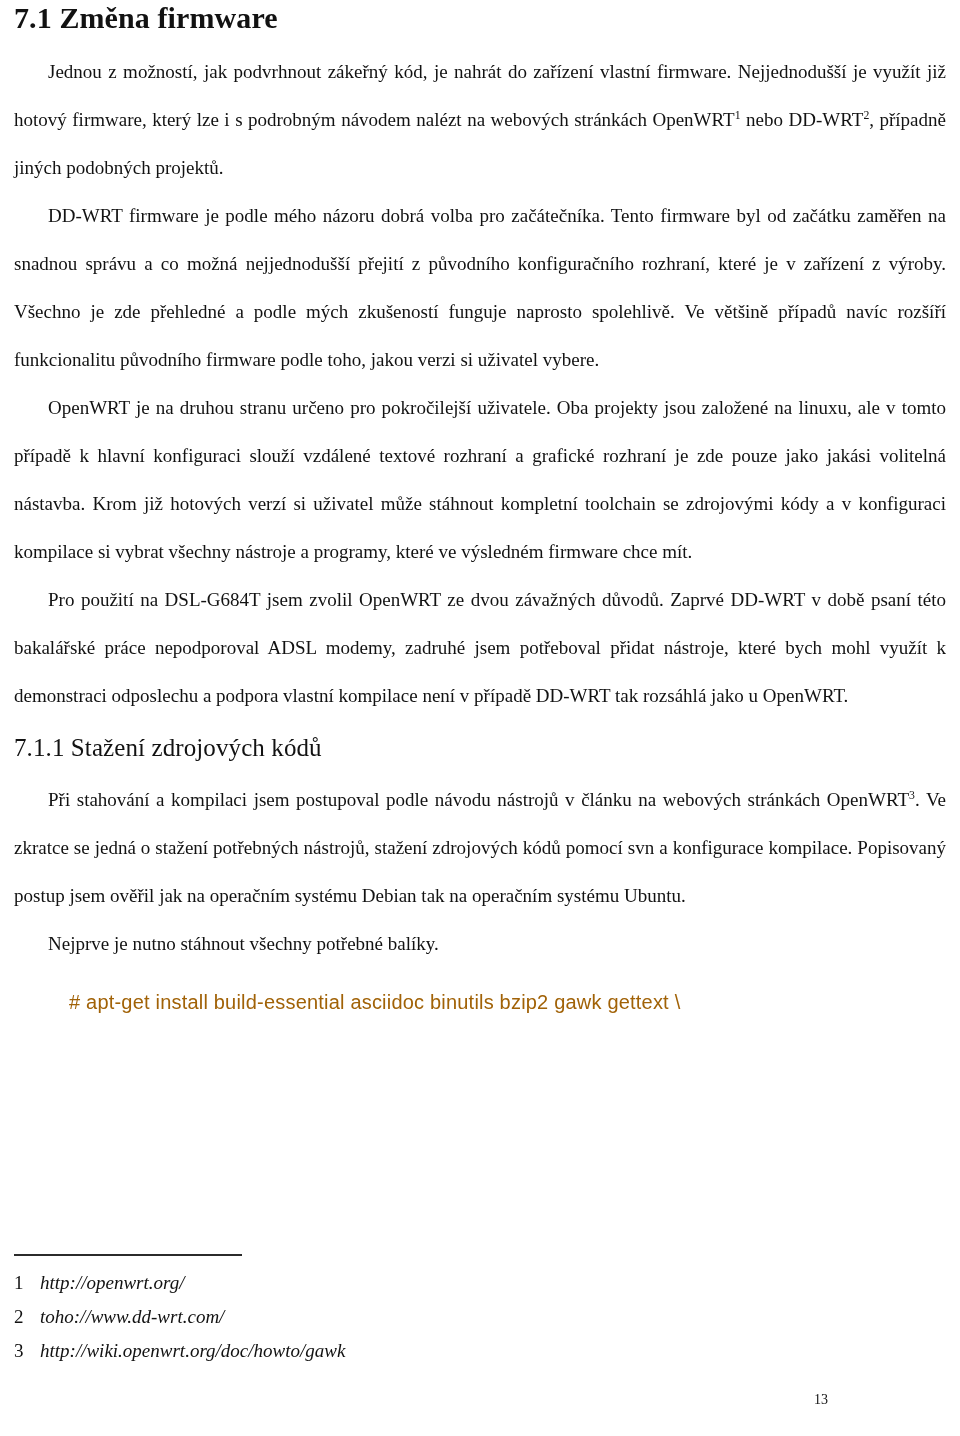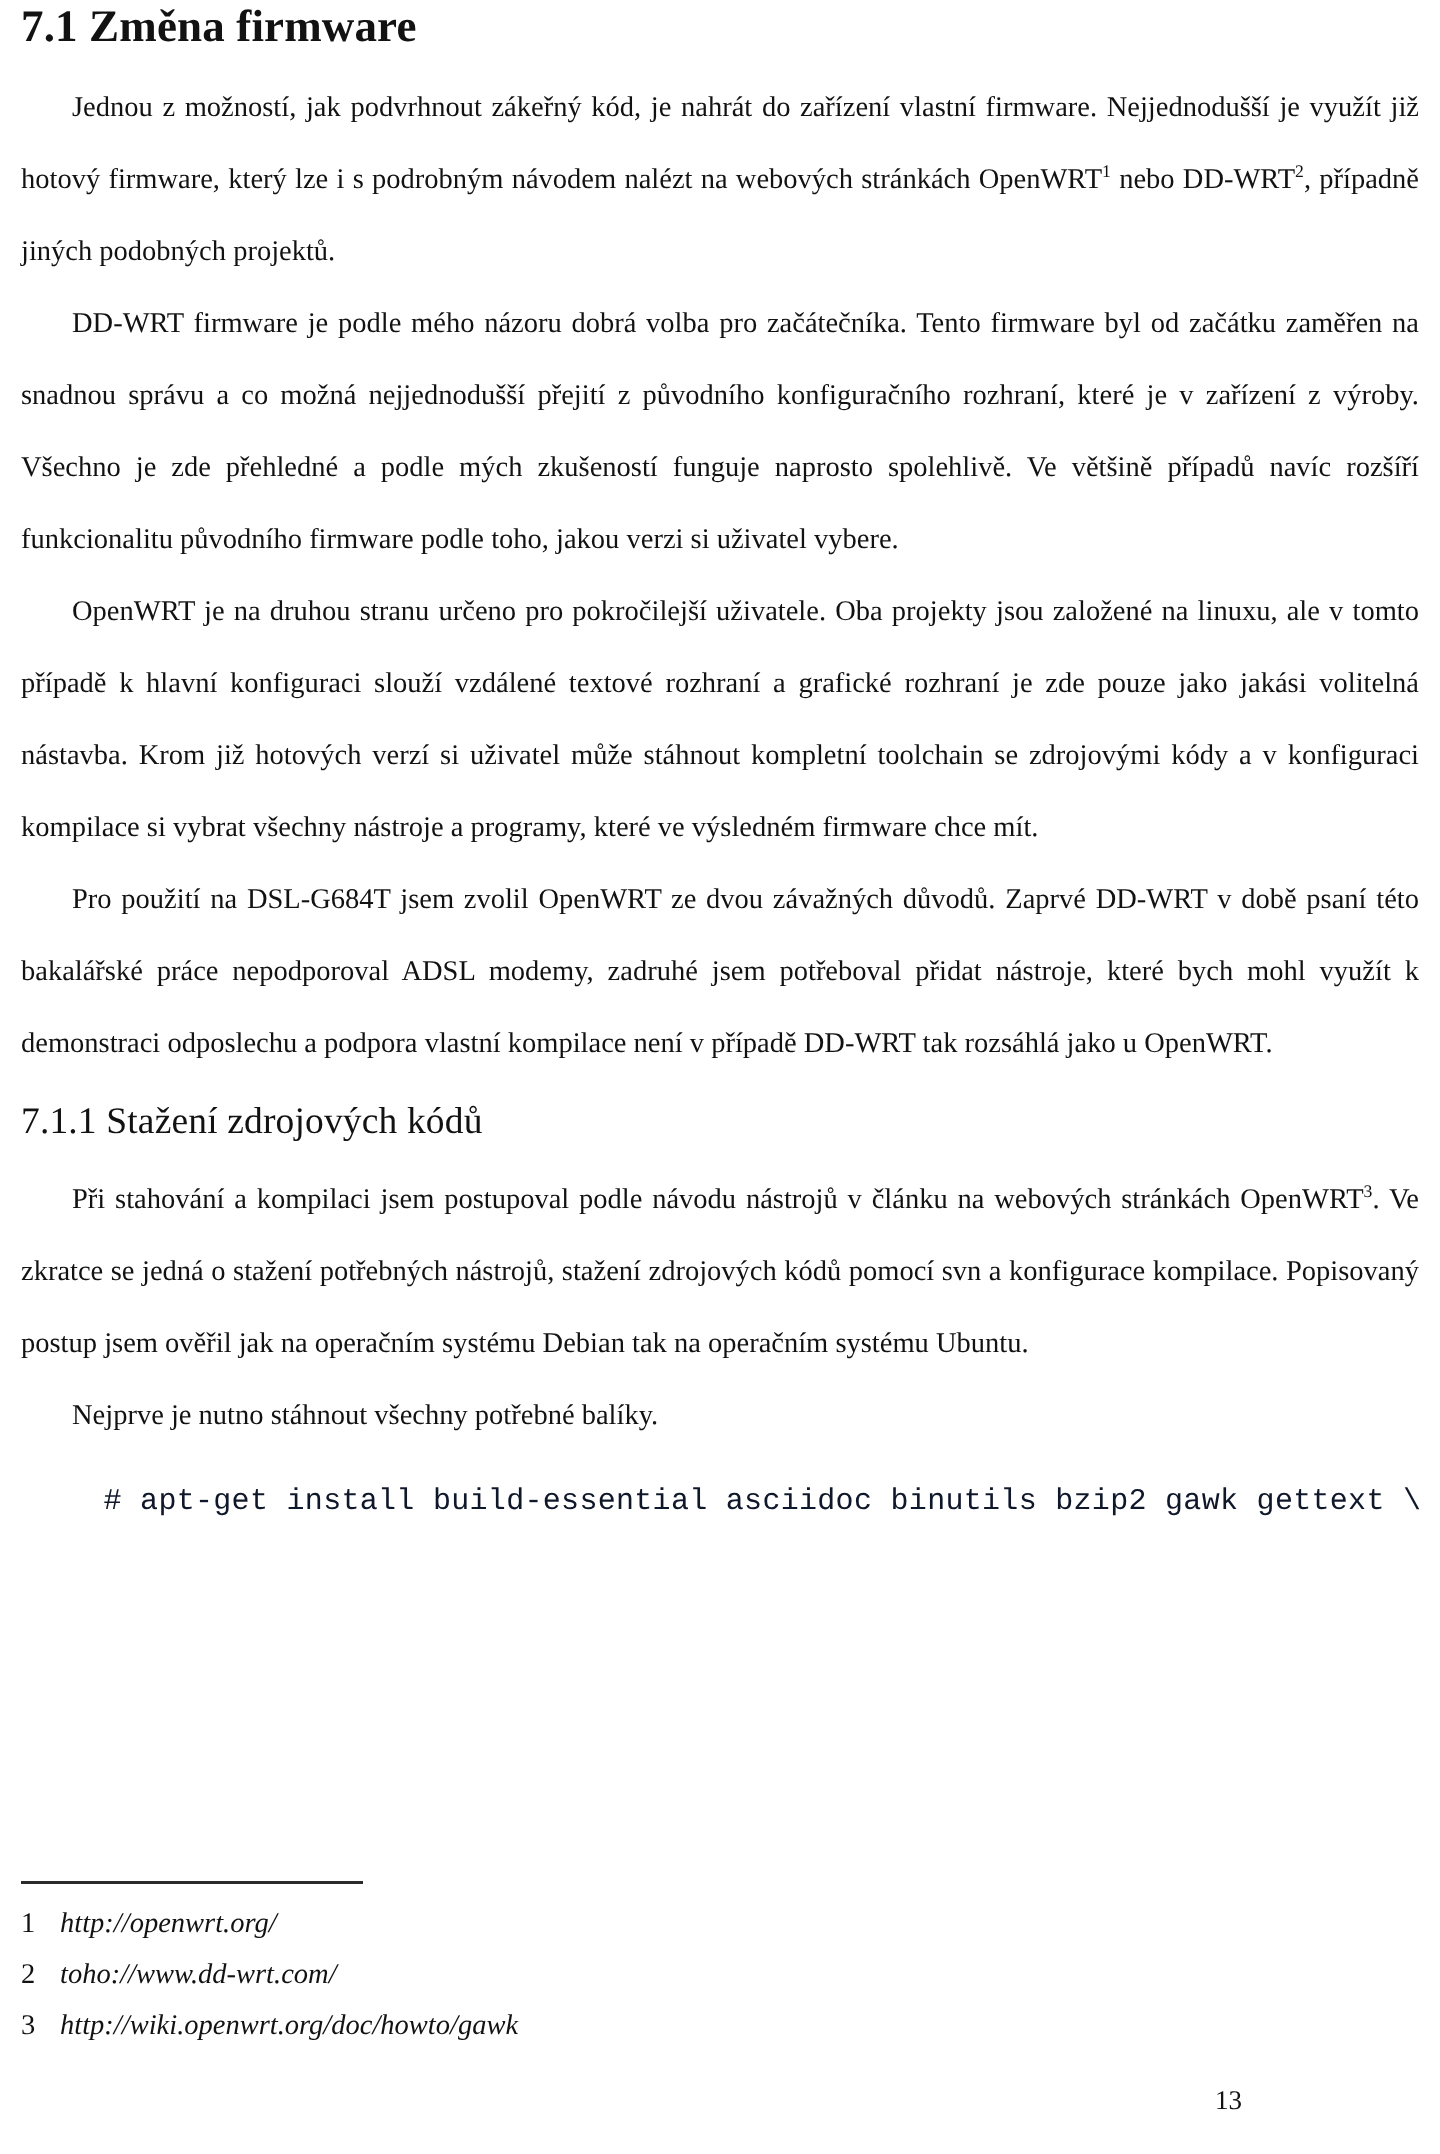--- a/index.html
+++ b/index.html
@@ -63,26 +63,26 @@
     hyphens: none;
   }
 
   sup.fn-ref {
     font-size: 0.62em;
     vertical-align: super;
     line-height: 0;
   }
 
   .code-block {
-    font-family: Liberation Mono, monospace;
+    font-family: Liberation Sans, sans-serif;
     font-size: 20px;
     line-height: 40px;
     white-space: pre;
     margin: 0;
-    color: #0f172a;
+    color: #a16207;
     letter-spacing: 0.2px;
   }
   .code-line-1 { padding-left: 55px; }
   .code-line-2 { padding-left: 85px; }
 
   .footnote-area {
     position: absolute;
     left: 14px;
     top: 1254px;
     width: 932px;
@@ -108,21 +108,21 @@
   }
   .footnote .fn-text {
     display: inline-block;
     font-style: italic;
   }
 
   .page-number {
     position: absolute;
     right: 16px;
     top: 1386px;
-    font-size: 18px;
+    font-size: 14px;
     line-height: 28px;
     text-align: left;
   }
 
   .spacer-sm { height: 14px; }
 </style>
 </head>
 <body>
 
 <div class="page">

